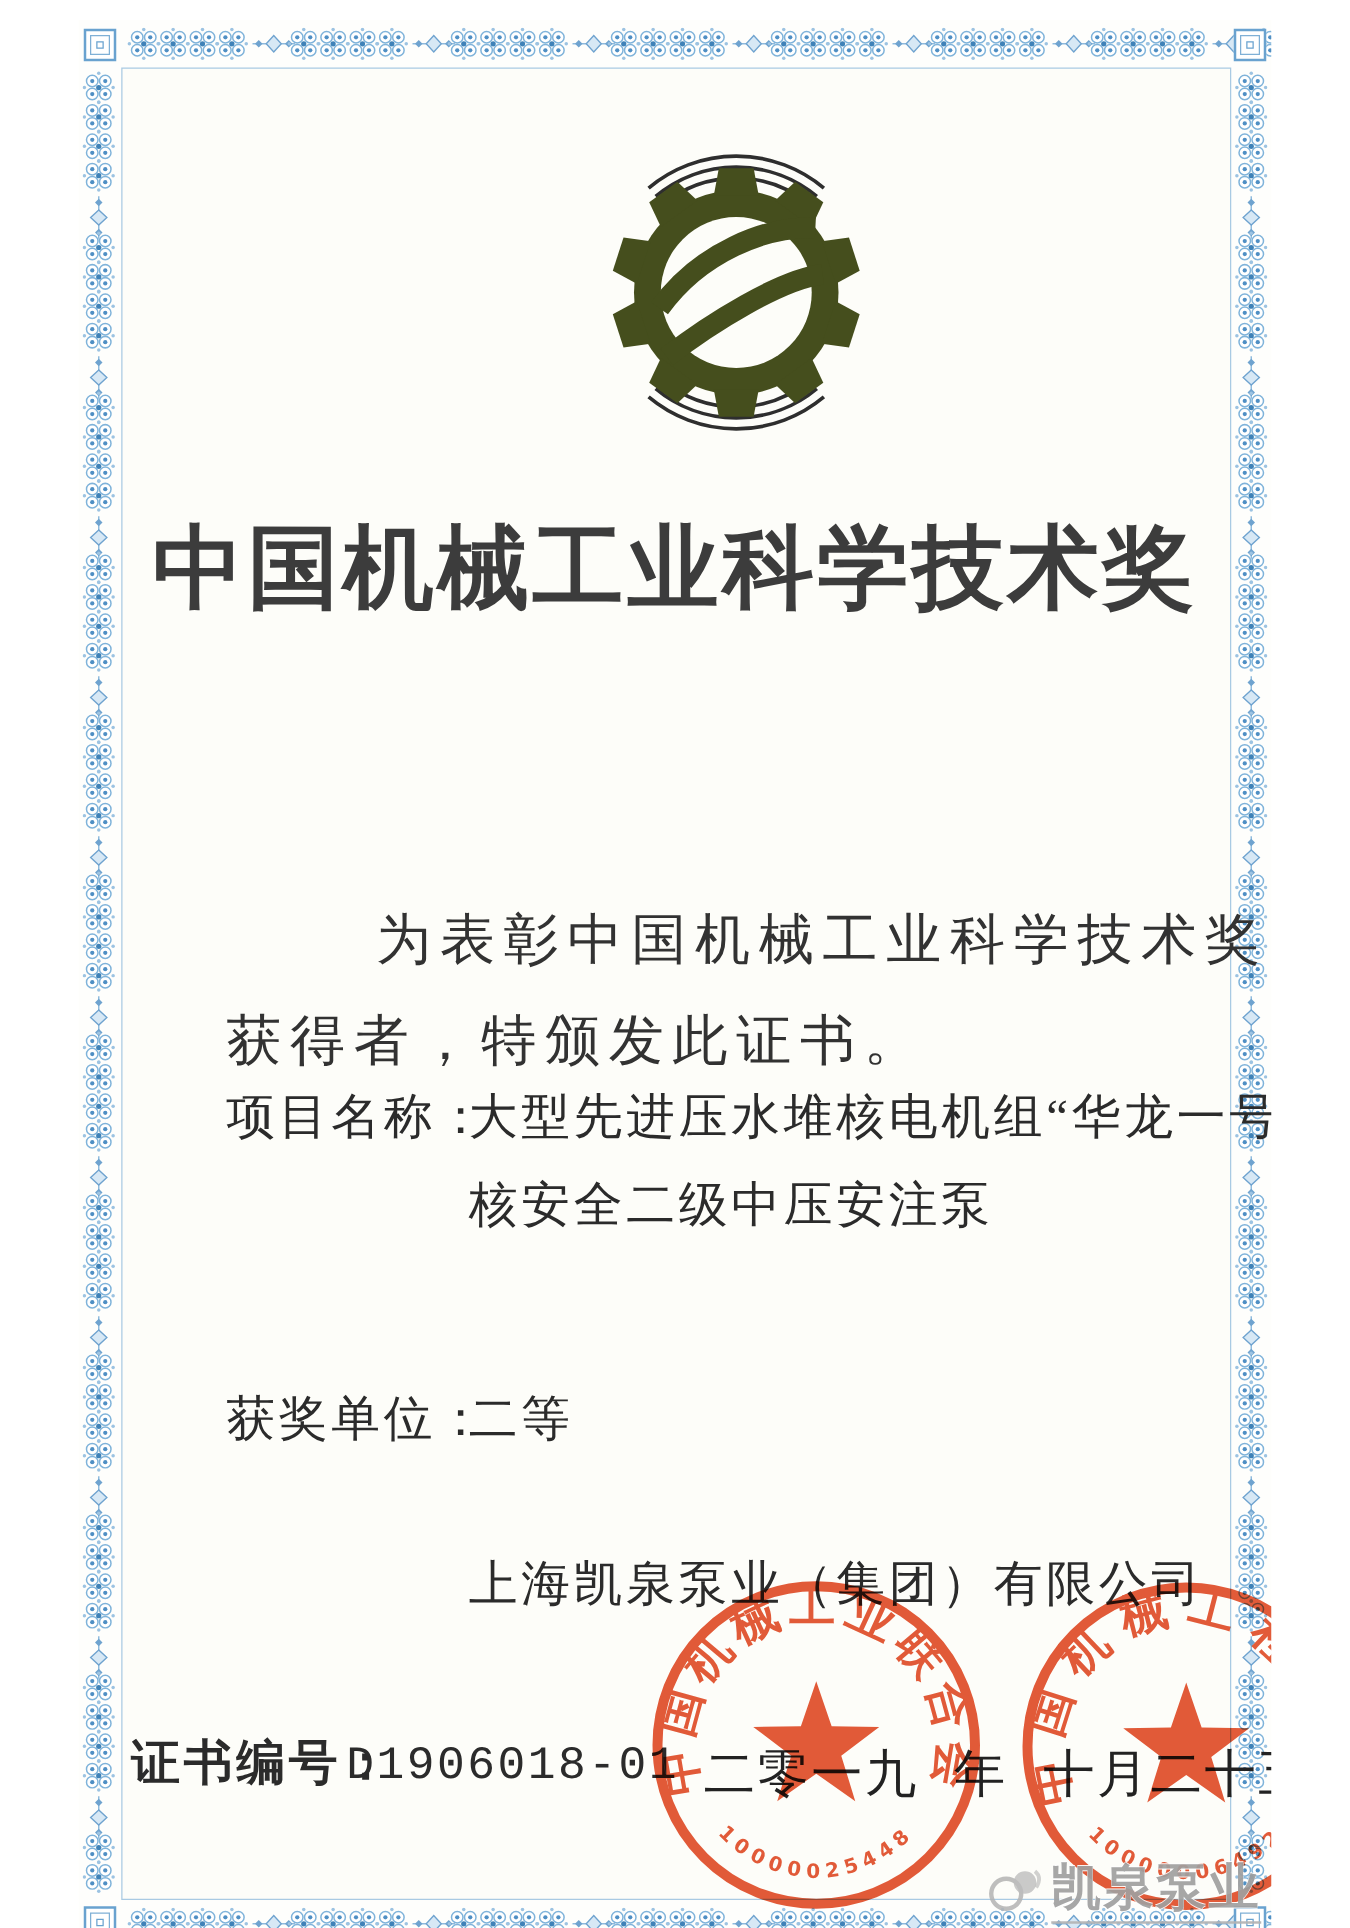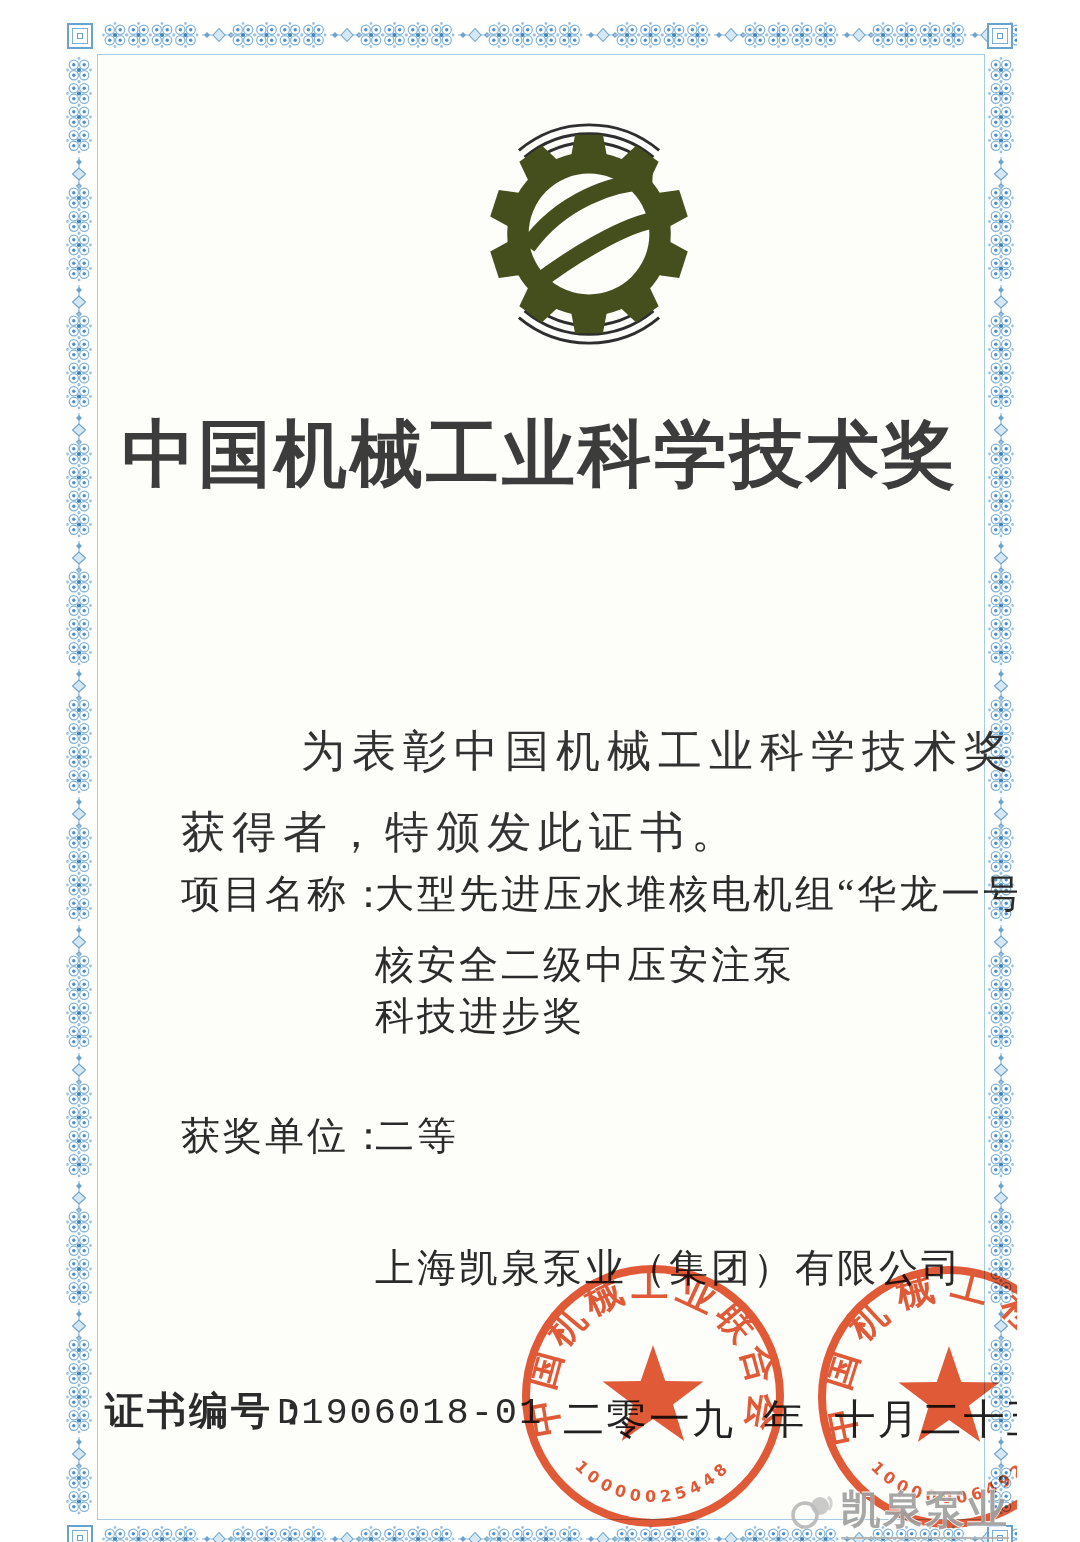--- a/index.html
+++ b/index.html
@@ -2279,21 +2279,20 @@
   </svg>
 
   <div class="title">中国机械工业科学技术奖</div>
 
   <p class="body-text">为表彰中国机械工业科学技术奖获得者，特颁发此证书。</p>
 
   <div class="lbl lbl-project">项目名称：</div>
   <div class="val val-project-1">大型先进压水堆核电机组“华龙一号”</div>
   <div class="val val-project-2">核安全二级中压安注泵</div>
 
-  <div class="val val-category">科技进步奖</div>
 
   <div class="lbl lbl-grade">获奖单位：</div>
   <div class="val val-grade">二等</div>
 
   <div class="val val-winner">上海凯泉泵业（集团）有限公司</div>
 
   <div class="lbl lbl-certno">证书编号：</div>
   <div class="val val-certno">D1906018-01</div>
 
   <div class="date">二零一九 年 十月二十五日</div>

